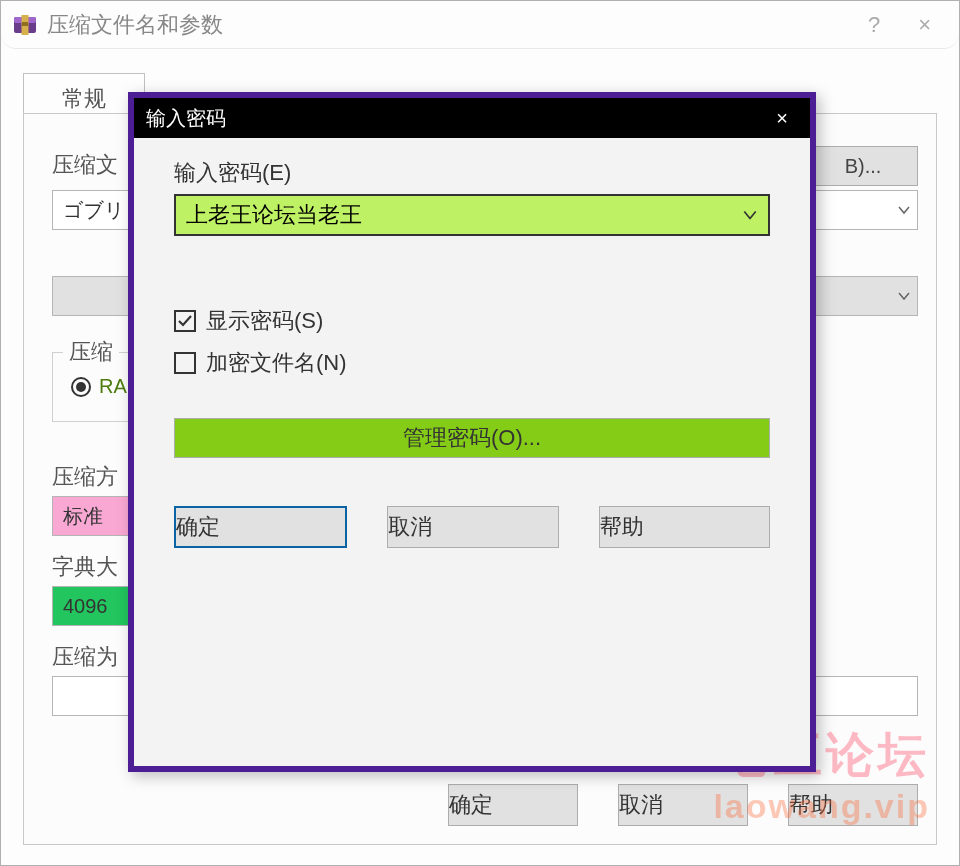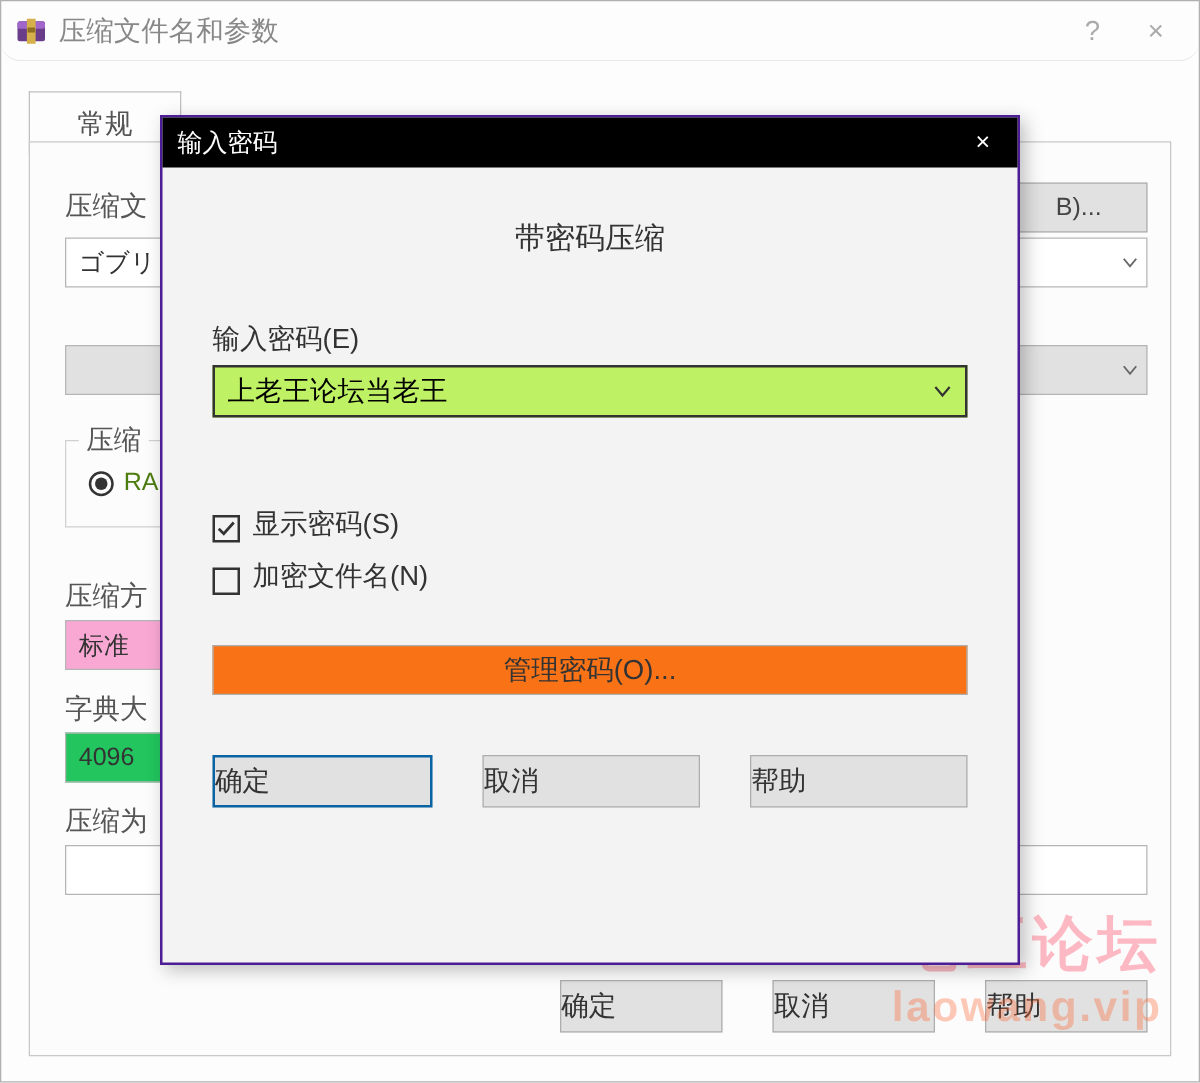--- a/index.html
+++ b/index.html
@@ -181,21 +181,21 @@
 }
 
 
 .modal {
   position: absolute;
   left: 128px;
   top: 92px;
   width: 688px;
   height: 680px;
   background: #f3f3f3;
-  border: 2px solid #4c1d95;
+  border: 6px solid #4c1d95;
   box-shadow: 4px 4px 14px rgba(0,0,0,0.25);
   z-index: 100;
 }
 .modal-titlebar {
   height: 40px;
   background: #000;
   color: #fff;
   display: flex;
   align-items: center;
   padding: 0 12px;
@@ -241,41 +241,41 @@
   color: #000;
 }
 .pw-input .dropdown-arrow { right: 10px; }
 
 .checkbox-col {
   padding: 0 40px;
   margin-top: 70px;
 }
 .checkbox-row {
   display: flex;
-  align-items: flex-end;
+  align-items: center;
   font-size: 22px;
   color: #333;
   margin-bottom: 12px;
 }
 .checkbox-box {
   width: 22px;
   height: 22px;
   border: 2px solid #333;
   margin-right: 10px;
   display: flex;
   align-items: center;
   justify-content: center;
 }
 .checkbox-box svg { display:block; }
 
 .manage-btn {
   margin: 40px 40px 0 40px;
   height: 40px;
   border: 1px solid #adadad;
-  background: #f97316;
+  background: #84cc16;
   display: flex;
   align-items: center;
   justify-content: center;
   font-size: 22px;
   color: #333;
 }
 
 .modal-buttons {
   display: flex;
   justify-content: space-between;
@@ -406,21 +406,20 @@
   <div class="w1">老王论坛</div>
   <div class="w2">laowang.vip</div>
 </div>
 
 <div class="modal">
   <div class="modal-titlebar">
     <span class="modal-title">输入密码</span>
     <span class="modal-close">×</span>
   </div>
   <div class="modal-body">
-    <div class="modal-heading">带密码压缩</div>
 
     <div class="modal-section">
       <div class="pw-label">输入密码(E)</div>
       <div class="pw-input">
         <span>上老王论坛当老王</span>
         <span class="dropdown-arrow">
           <svg width="16" height="16" viewBox="0 0 14 14">
               <path d="M2 4 L7 10 L12 4" stroke="#333" stroke-width="1.5" fill="none"></path>
             </svg>
         </span>

